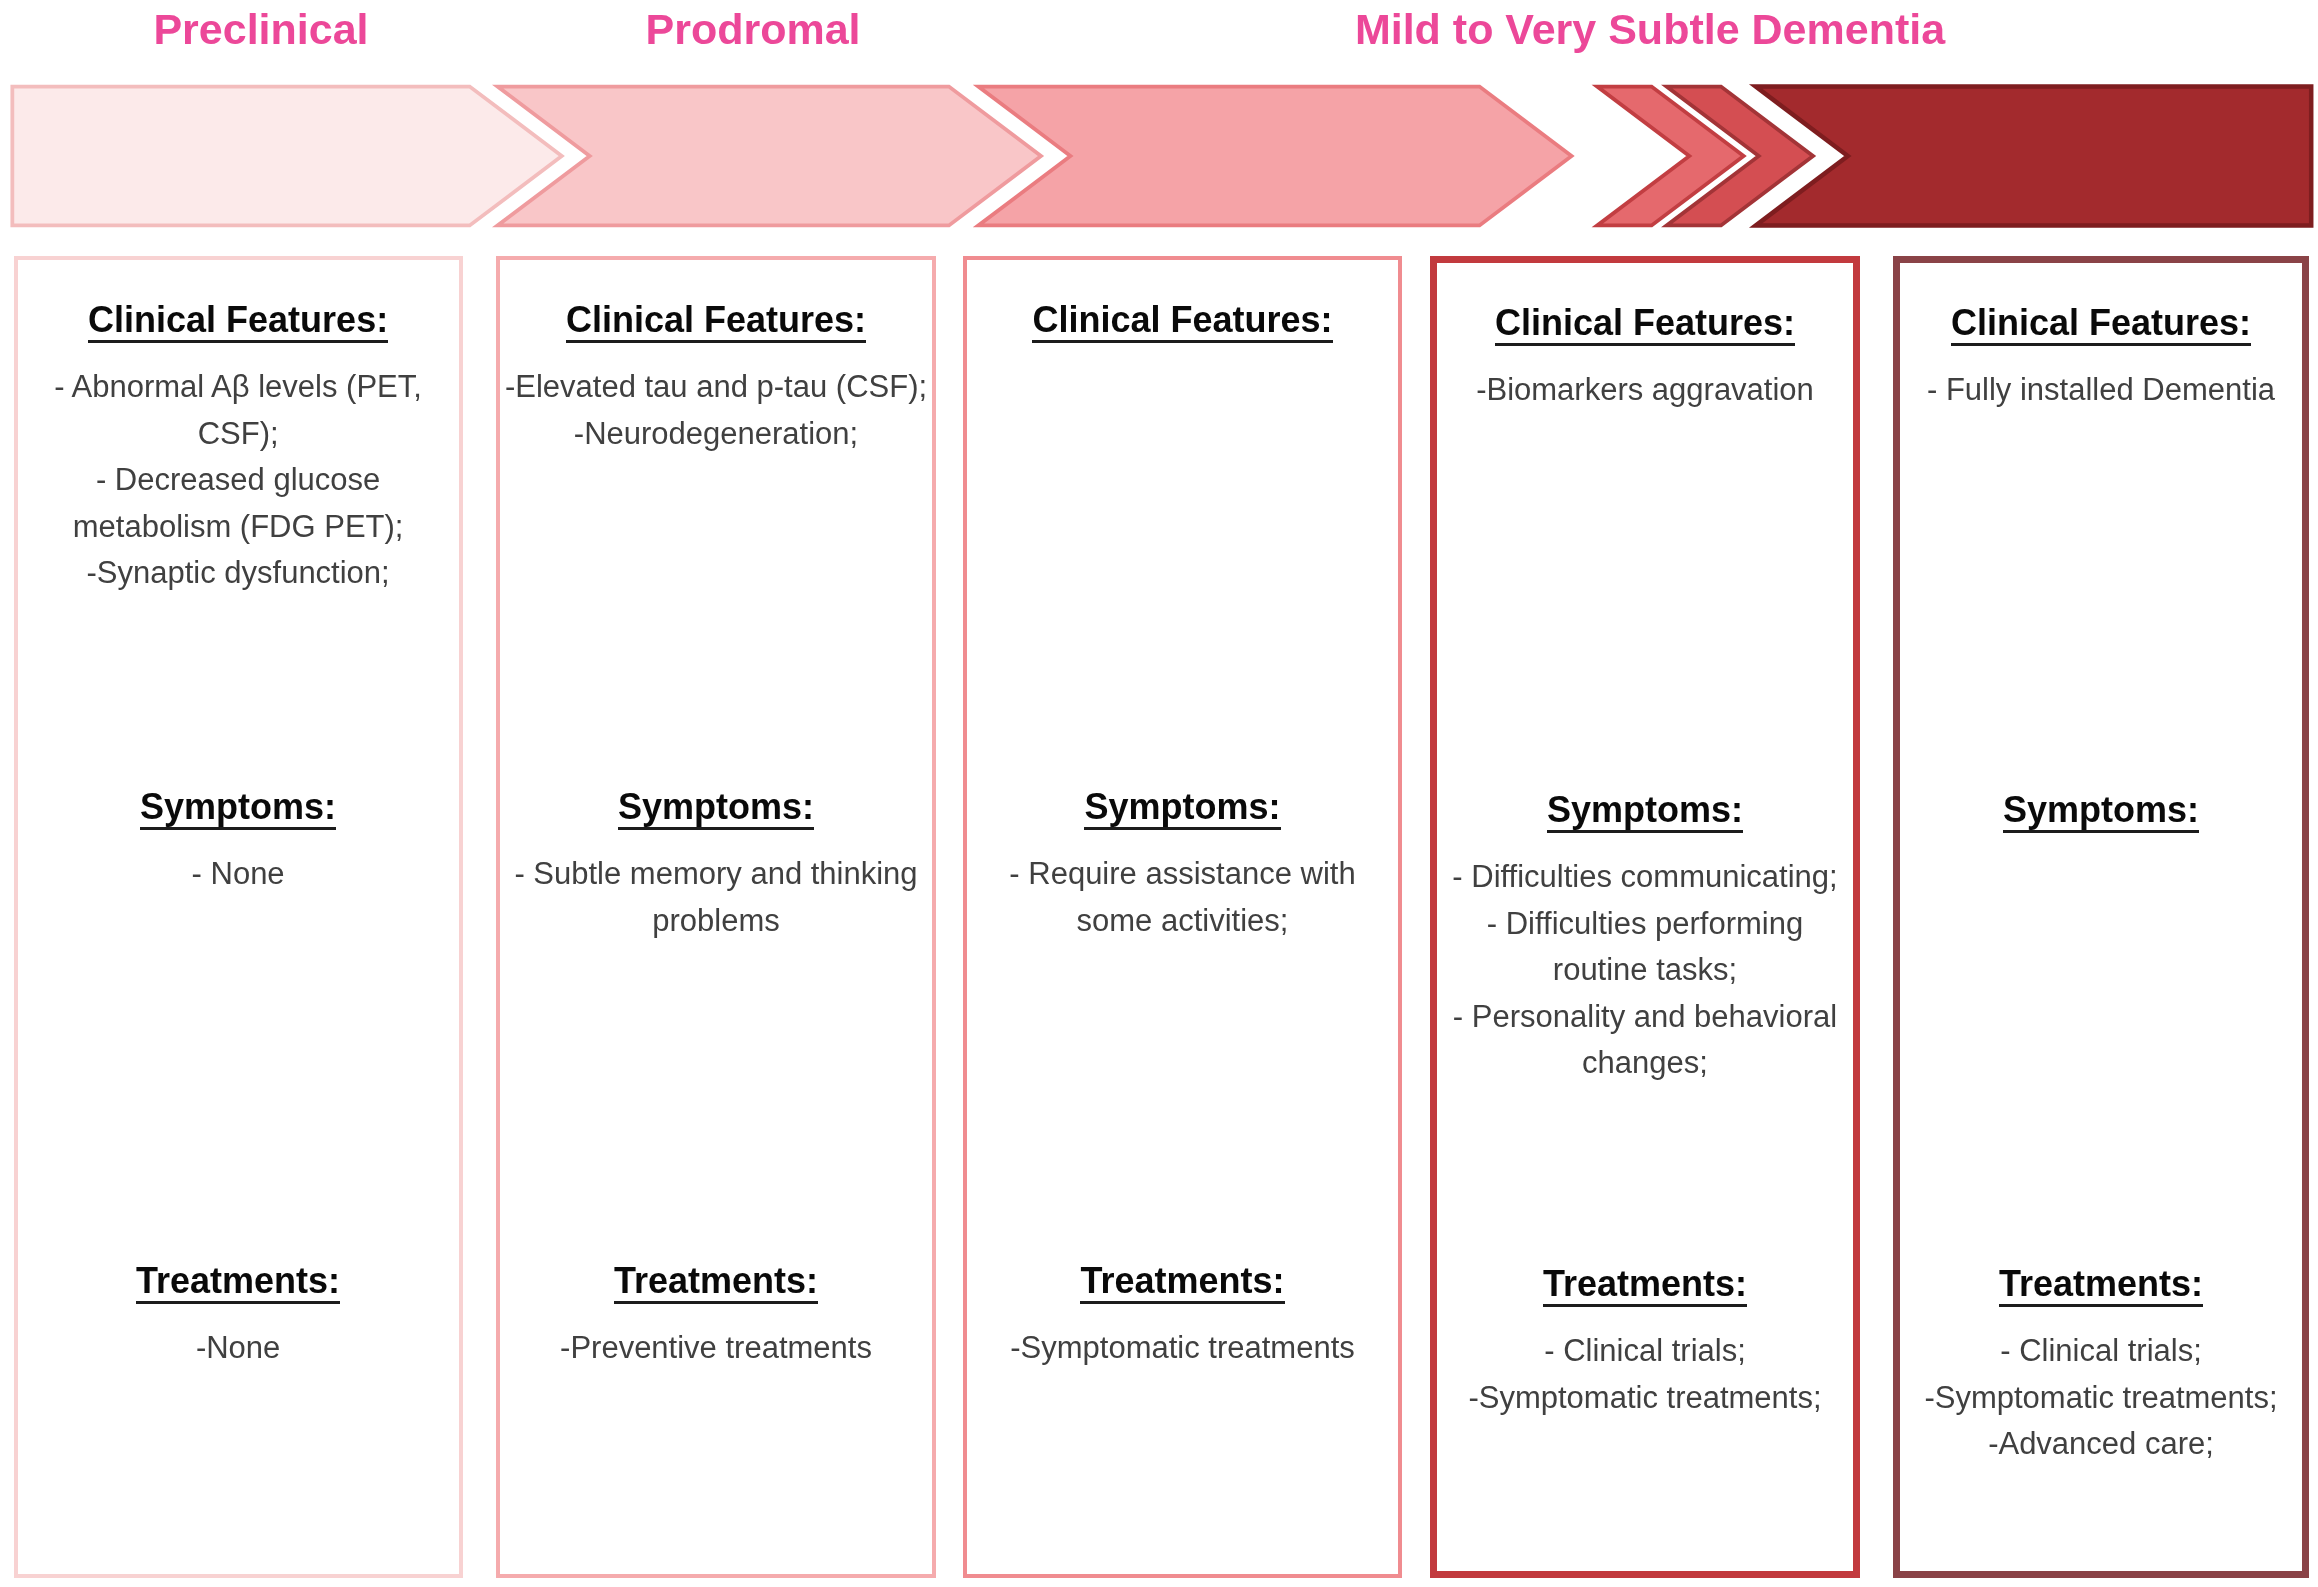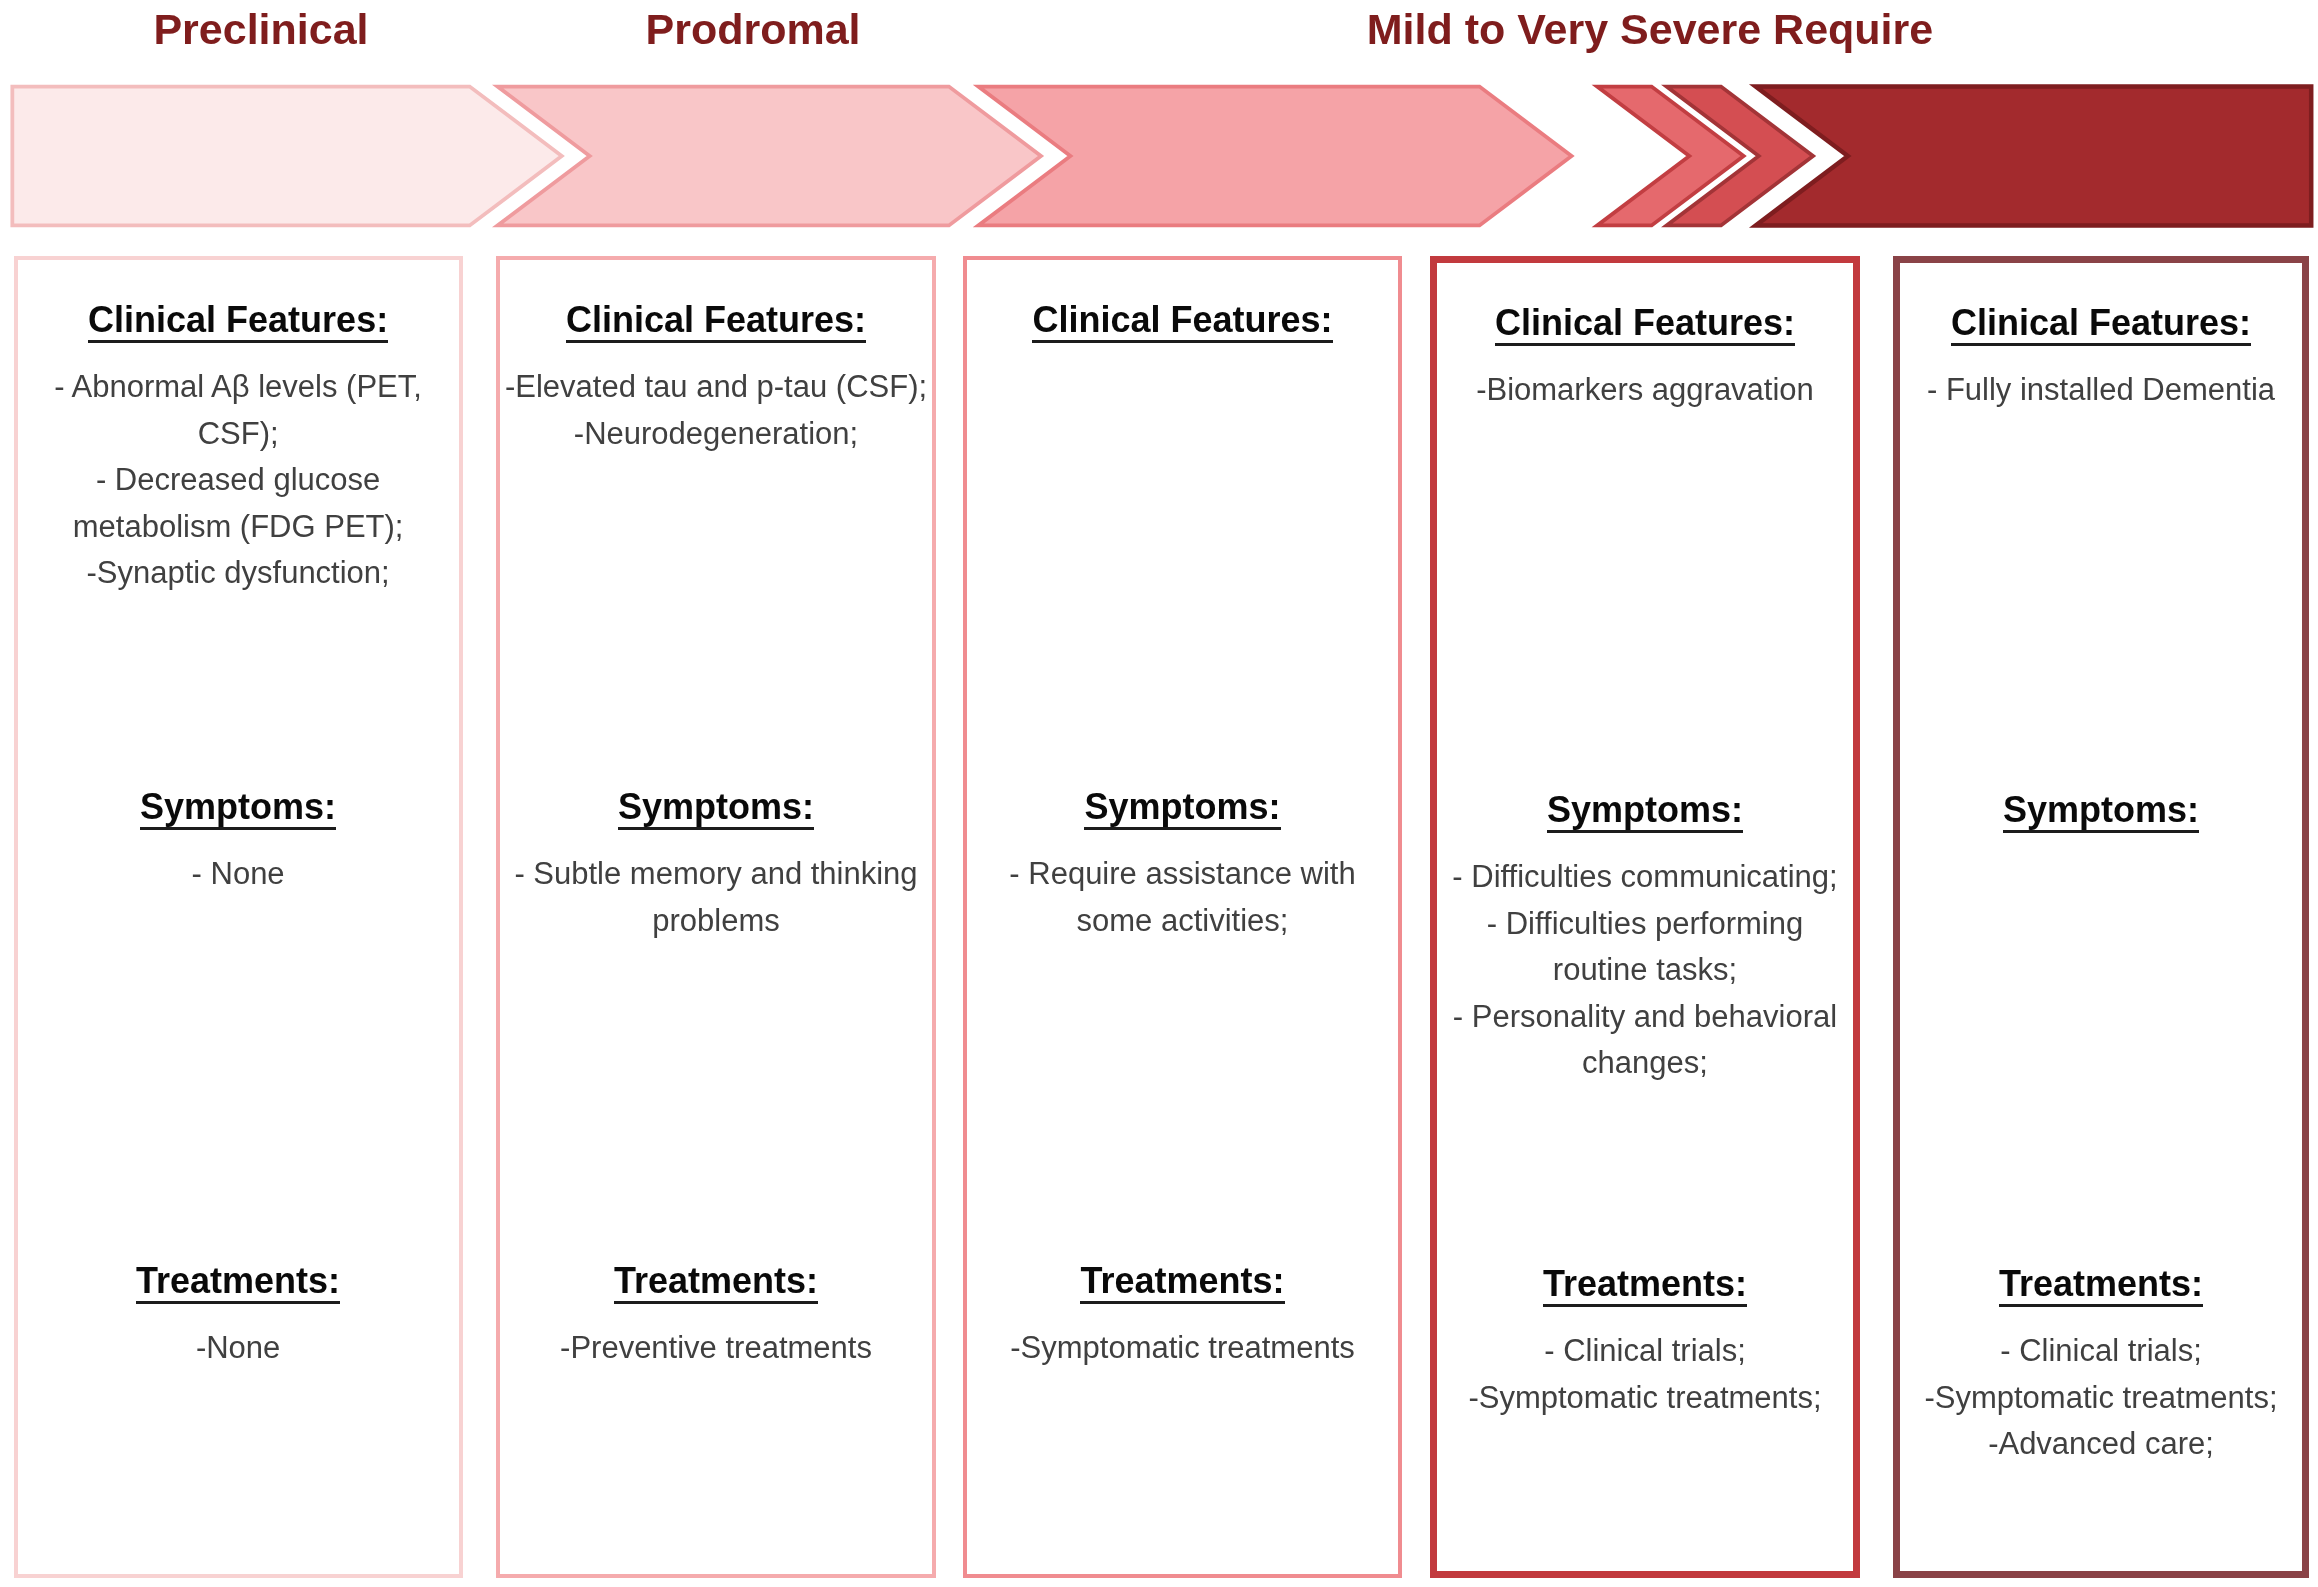--- a/index.html
+++ b/index.html
@@ -4,21 +4,21 @@
 <style>
   html,body{margin:0;padding:0;background:#ffffff;}
   body{
     position:relative;
     width:2319px;height:1588px;
     font-family:"Liberation Sans","DejaVu Sans",sans-serif;
     overflow:hidden;
   }
   .stage-label{
     position:absolute;top:4.5px;transform:translateX(-50%);
-    font-size:43px;font-weight:700;color:#7f1d1d;letter-spacing:0px;
+    font-size:43px;font-weight:700;color:#ec4899;letter-spacing:0px;
     white-space:nowrap;
   }
   #label-preclinical{left:261px;}
   #label-prodromal{left:753px;}
   #label-dementia{left:1650px;}
   .arrow-band{position:absolute;top:76px;left:0;}
   .stage-box{
     position:absolute;top:256px;height:1322px;background:#ffffff;
     border-style:solid;box-sizing:border-box;
   }
@@ -33,21 +33,21 @@
   .section-treatments{top:1000px;}
   .heading{font-size:36px;font-weight:700;color:#0a0a0a;margin-bottom:23px;}
   .heading span{border-bottom:3px solid #1c1c1c;padding-bottom:0;}
   .bullet{font-size:31px;color:#404040;line-height:1.5;}
 </style>
 </head>
 <body>
 
 <div class="stage-label" id="label-preclinical">Preclinical</div>
 <div class="stage-label" id="label-prodromal">Prodromal</div>
-<div class="stage-label" id="label-dementia">Mild to Very Severe Require</div>
+<div class="stage-label" id="label-dementia">Mild to Very Subtle Dementia</div>
 
 <svg class="arrow-band" width="2319" height="160" viewBox="0 0 3064 212">
   <polygon stroke-width="5" points="12,14 618,14 740,106 618,198 12,198" fill="#FCEAEA" stroke="#F3BDBD"></polygon>
   <polygon stroke-width="5" points="655,14 1253,14 1375,106 1253,198 655,198 777,106" fill="#F9C6C8" stroke="#EF9B9E"></polygon>
   <polygon stroke-width="5" points="1292,14 1956,14 2078,106 1956,198 1292,198 1414,106" fill="#F5A3A7" stroke="#EA7C80"></polygon>
   <polygon stroke-width="5" points="2112,14 2184,14 2306,106 2184,198 2112,198 2234,106" fill="#E5696D" stroke="#C23E42"></polygon>
   <polygon stroke-width="5" points="2204,14 2276,14 2398,106 2276,198 2204,198 2326,106" fill="#D44E52" stroke="#A33437"></polygon>
   <polygon stroke-width="6" points="2322,14 3058,14 3058,198 2322,198 2444,106" fill="#A32A2D" stroke="#7E1D1F"></polygon>
 </svg>
 

